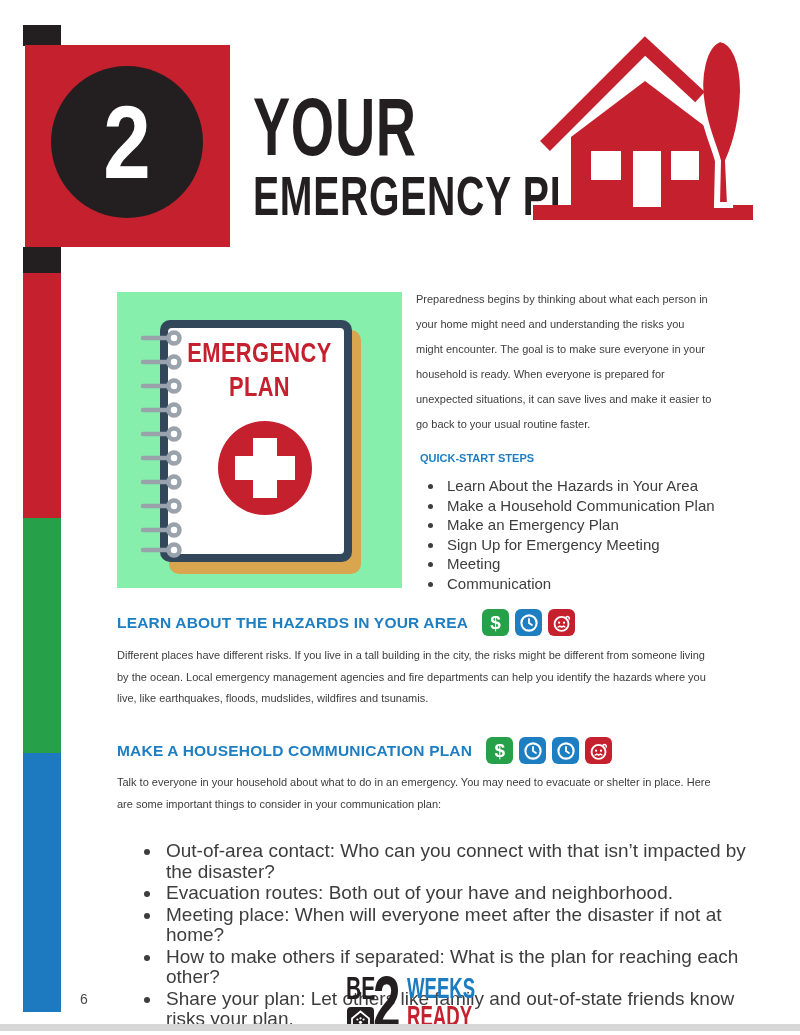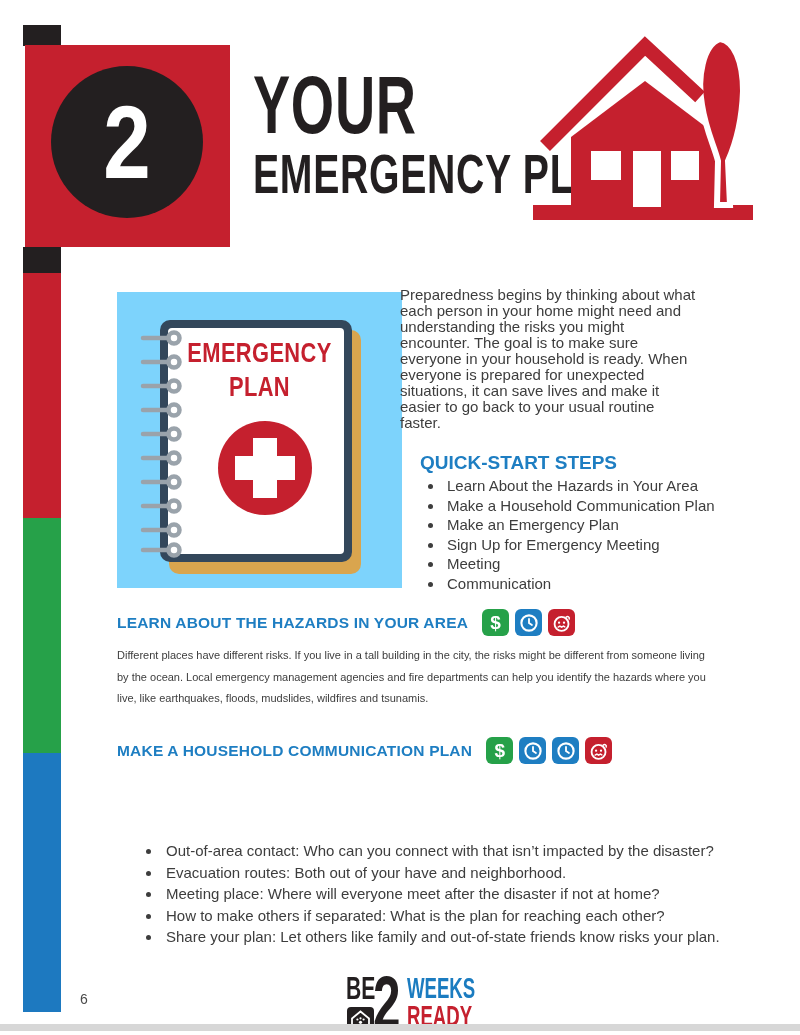--- a/index.html
+++ b/index.html
@@ -14,52 +14,52 @@
   .seg-green{top:518px;height:235px;background:#26a149;}
   .seg-blue{top:753px;height:259px;background:#1d79c0;}
 
   
   .flag{position:absolute;left:25px;top:45px;width:205px;height:202px;background:#c5202e;}
   .flag-circle{position:absolute;left:26px;top:21px;width:152px;height:152px;border-radius:50%;
                background:#231f20;display:flex;align-items:center;justify-content:center;}
   .flag-num{color:#fff;font-size:104px;font-weight:bold;transform:scaleX(.82);line-height:1;}
 
   
-  .title-block{position:absolute;left:253px;top:66px;}
+  .title-block{position:absolute;left:253px;top:88px;}
   .title-l1{font-size:82px;font-weight:bold;color:#231f20;line-height:.95;
             transform:scaleX(.68);transform-origin:0 50%;white-space:nowrap;letter-spacing:1px;}
   .title-l2{font-size:56px;font-weight:bold;color:#231f20;line-height:1;margin-top:2px;
             transform:scaleX(.70);transform-origin:0 50%;white-space:nowrap;letter-spacing:1px;}
 
   .house-art{position:absolute;left:533px;top:33px;}
 
   
-  .illus{position:absolute;left:117px;top:292px;width:285px;height:296px;background:#7dd3fc;}
-
-  
-  .intro{position:absolute;left:400px;top:287px;width:296px;font-size:15px;line-height:16px;}
-  .qs-head{position:absolute;left:420px;top:452px;font-size:19px;font-weight:bold;color:#1e7ec2;}
+  .illus{position:absolute;left:117px;top:292px;width:285px;height:296px;background:#86efac;}
+
+  
+  .intro{position:absolute;left:416px;top:287px;width:296px;font-size:11px;line-height:25px;}
+  .qs-head{position:absolute;left:420px;top:452px;font-size:11px;font-weight:bold;color:#1e7ec2;}
   .qs-list{position:absolute;left:420px;top:476px;width:310px;margin:0;padding-left:24px;
            font-size:15px;line-height:19.5px;}
   .qs-list li{margin:0;padding-left:3px;}
 
   
   .sec-row{position:absolute;left:117px;display:flex;align-items:center;}
   .sec-head{font-size:15.5px;font-weight:bold;color:#1e7ec2;letter-spacing:.2px;}
   .icon-row{display:inline-flex;margin-left:8px;}
   .badge{width:27px;height:27px;border-radius:6px;margin-left:6px;display:inline-flex;
          align-items:center;justify-content:center;flex:0 0 auto;}
   .badge-green{background:#26a149;}
   .badge-blue{background:#1e7ec2;}
   .badge-red{background:#c5202e;}
   .badge .dollar{color:#fff;font-weight:bold;font-size:19px;line-height:1;}
 
   .sec-par{position:absolute;left:117px;width:596px;font-size:11px;line-height:21.5px;}
   .sec-list{position:absolute;left:128px;width:586px;margin:0;padding-left:34px;
-            font-size:15px;line-height:20.5px;}
+            font-size:19px;line-height:20.5px;}
   .sec-list li{margin:0 0 1px 0;padding-left:4px;}
 
   
   .logo{position:absolute;left:346px;top:972px;width:130px;height:62px;}
   .logo .be{position:absolute;left:0;top:0;font-size:32px;font-weight:bold;color:#231f20;
             transform:scaleX(.66);transform-origin:0 0;line-height:1;}
   .logo .badge-house{position:absolute;left:1px;top:35px;}
   .logo .two{position:absolute;left:27px;top:-7px;font-size:75px;font-weight:bold;color:#231f20;
              transform:scaleX(.66);transform-origin:0 0;line-height:1;}
   .logo .weeks{position:absolute;left:61px;top:1px;font-size:30px;font-weight:bold;color:#1b7cc0;
@@ -221,24 +221,25 @@
           <svg width="22" height="22" viewBox="0 0 24 24">
             <circle cx="11.5" cy="13" r="7.6" fill="none" stroke="#fff" stroke-width="2"></circle>
             <circle cx="8.8" cy="11.6" r="1.25" fill="#fff"></circle>
             <circle cx="14.2" cy="11.6" r="1.25" fill="#fff"></circle>
             <path d="M7.8 16.4 l1.9-1.1 1.9 1.1 1.9-1.1 1.6 1" fill="none" stroke="#fff" stroke-width="1.6" stroke-linecap="round"></path>
             <path d="M16.5 5.6 c1.9-1.4 4-.2 3.3 2.1" fill="none" stroke="#fff" stroke-width="1.7" stroke-linecap="round"></path>
           </svg>
         </span>
       </span>
   </div>
+  <div class="sec-par" style="top:772px;">Talk to everyone in your household about what to do in an emergency. You may need to evacuate or shelter in place. Here are some important things to consider in your communication plan:</div>
   <ul class="sec-list" style="top:841px;">
       <li>Out-of-area contact: Who can you connect with that isn’t impacted by the disaster?</li>
       <li>Evacuation routes: Both out of your have and neighborhood.</li>
-      <li>Meeting place: Where will everyone meet after the disaster if not at home?</li>
+      <li>Meeting place: When will everyone meet after the disaster if not at home?</li>
       <li>How to make others if separated: What is the plan for reaching each other?</li>
       <li>Share your plan: Let others like family and out-of-state friends know risks your plan.</li>
     </ul>
 
   <div class="logo">
     <span class="be">BE</span>
     <span class="badge-house">
       <svg width="27" height="23" viewBox="0 0 27 23">
         <rect width="27" height="23" rx="4" fill="#231f20"></rect>
         <path d="M5 11.5 L13.5 4.5 L22 11.5 V19 H5 Z" fill="none" stroke="#ffffff" stroke-width="1.8"></path>

